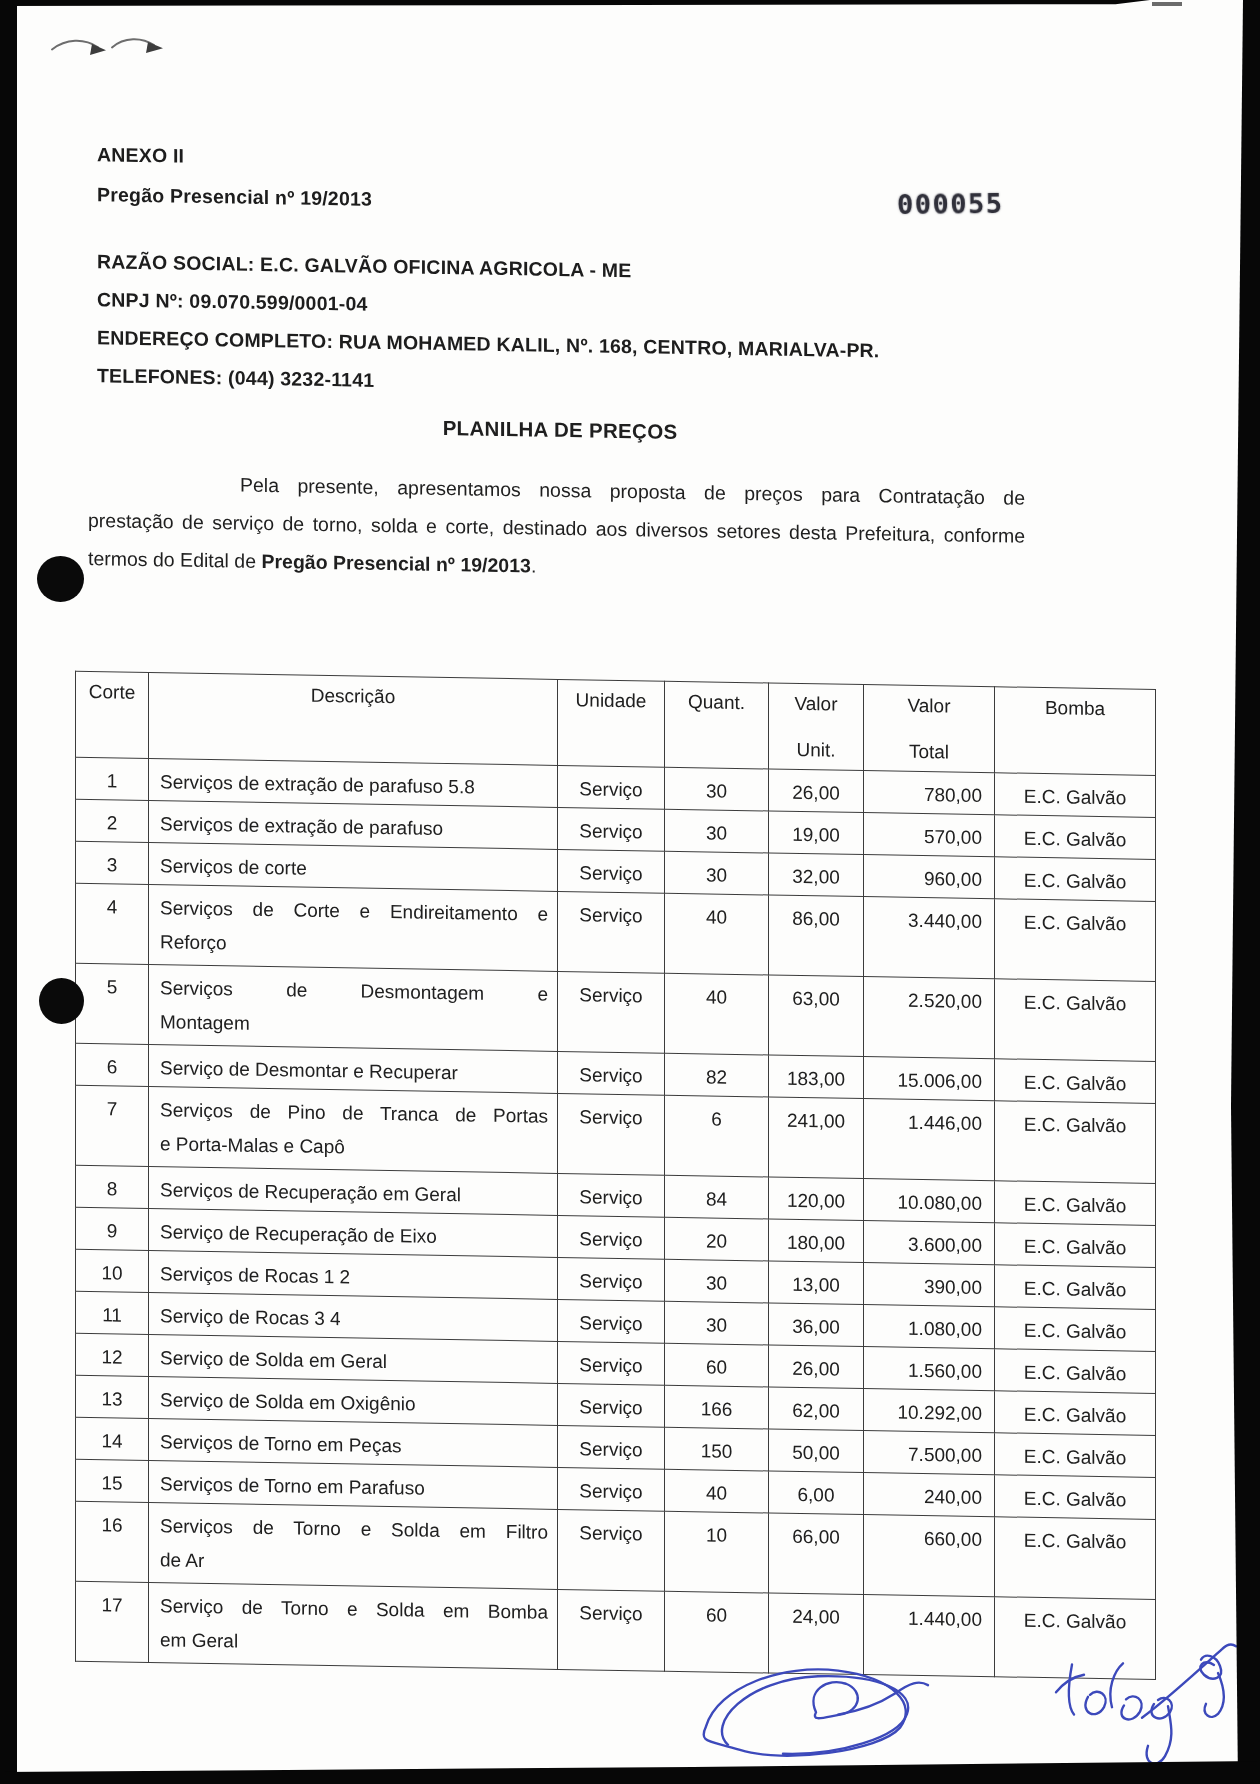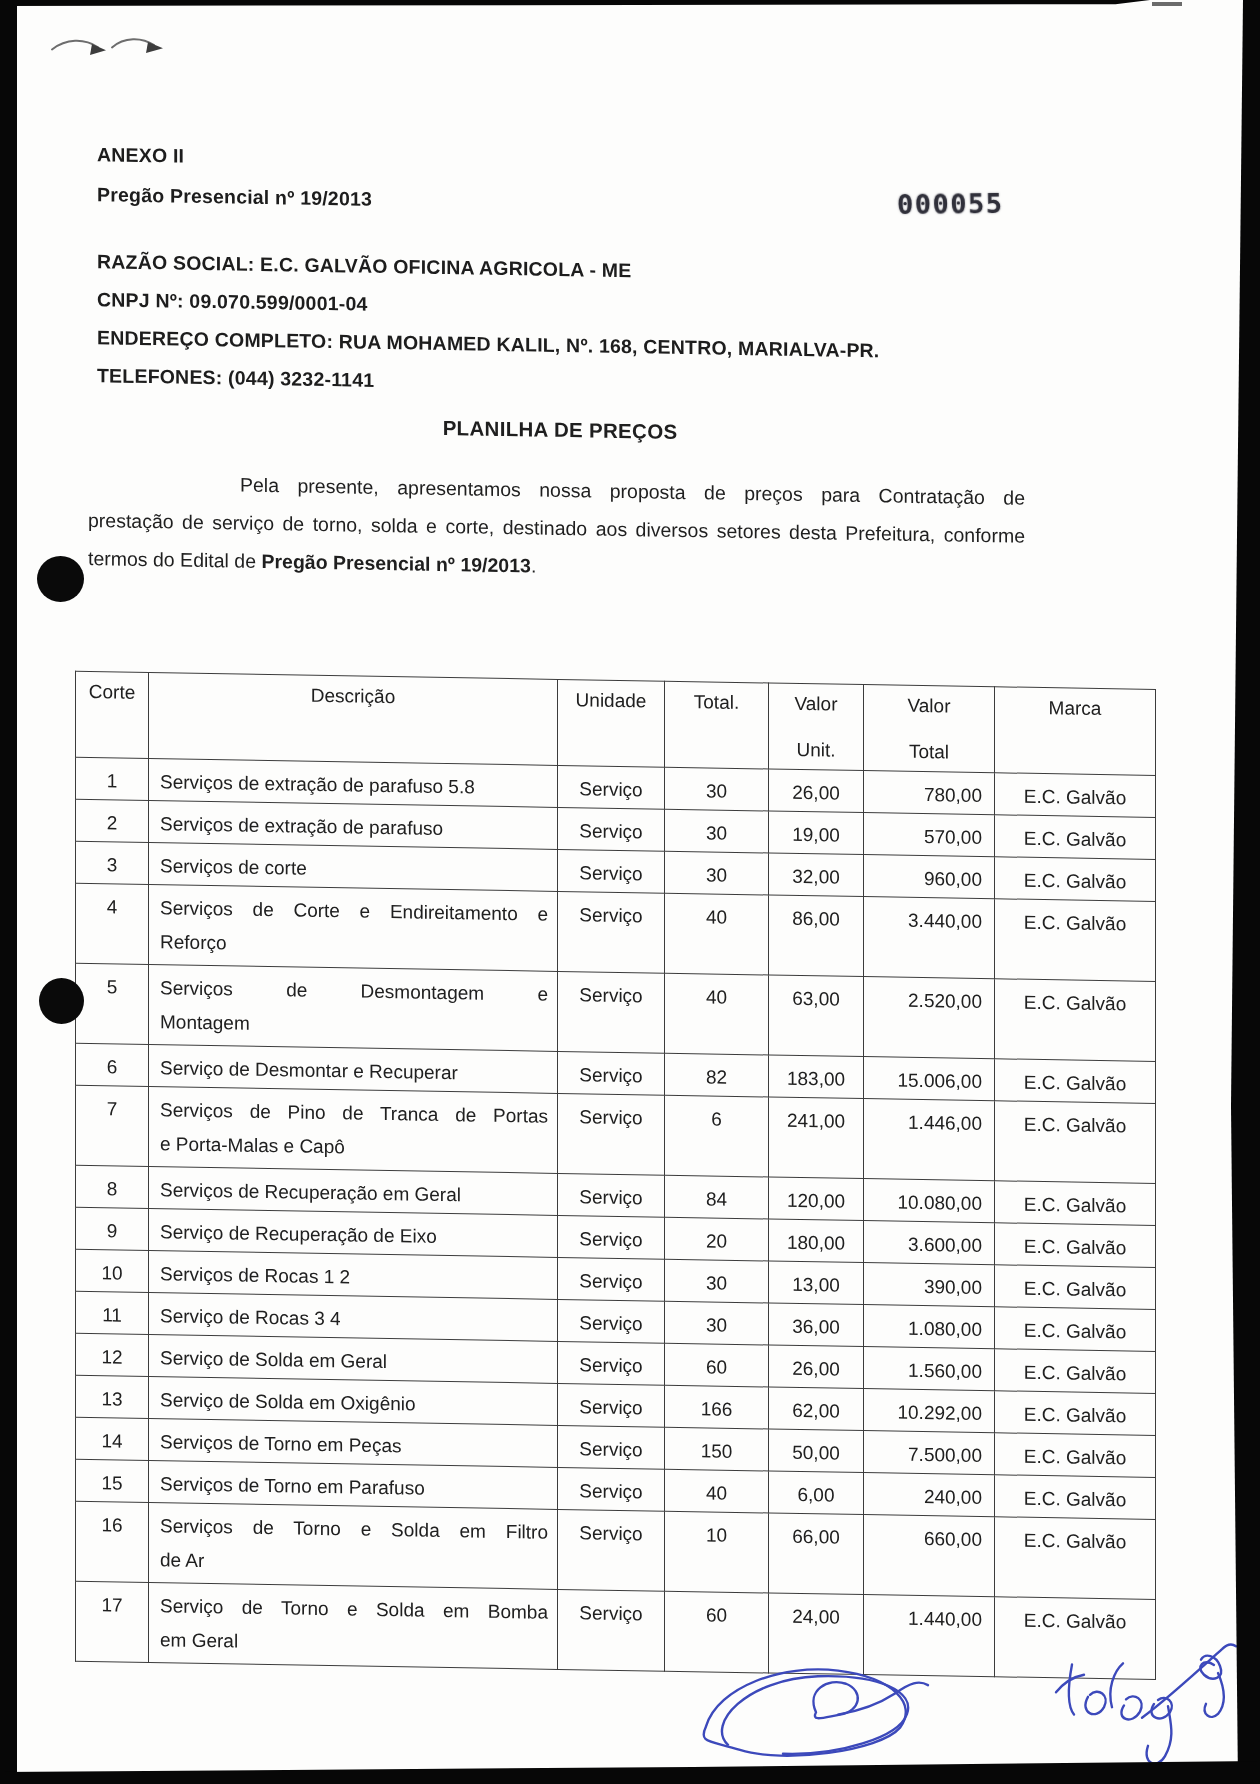--- a/index.html
+++ b/index.html
@@ -114,24 +114,24 @@
         <col style="width:104px">
           <col style="width:95px">
           <col style="width:131px">
         <col style="width:161px">
       </colgroup>
       <thead>
         <tr>
           <th><span>Corte</span></th>
           <th><span>Descrição</span></th>
           <th><span>Unidade</span></th>
-          <th><span>Total.</span></th>
+          <th><span>Quant.</span></th>
           <th><span>Valor</span><span class="l2">Unit.</span></th>
           <th><span>Valor</span><span class="l2">Total</span></th>
-          <th><span>Marca</span></th>
+          <th><span>Bomba</span></th>
         </tr>
       </thead>
       <tbody id="items-body">
           <tr>
             <td class="c-item">1</td>
             <td class="c-desc">
               <span class="dl1">Serviços de extração de parafuso 5.8</span>
             </td>
             <td class="c-unit">Serviço</td>
             <td class="c-qty">30</td>

